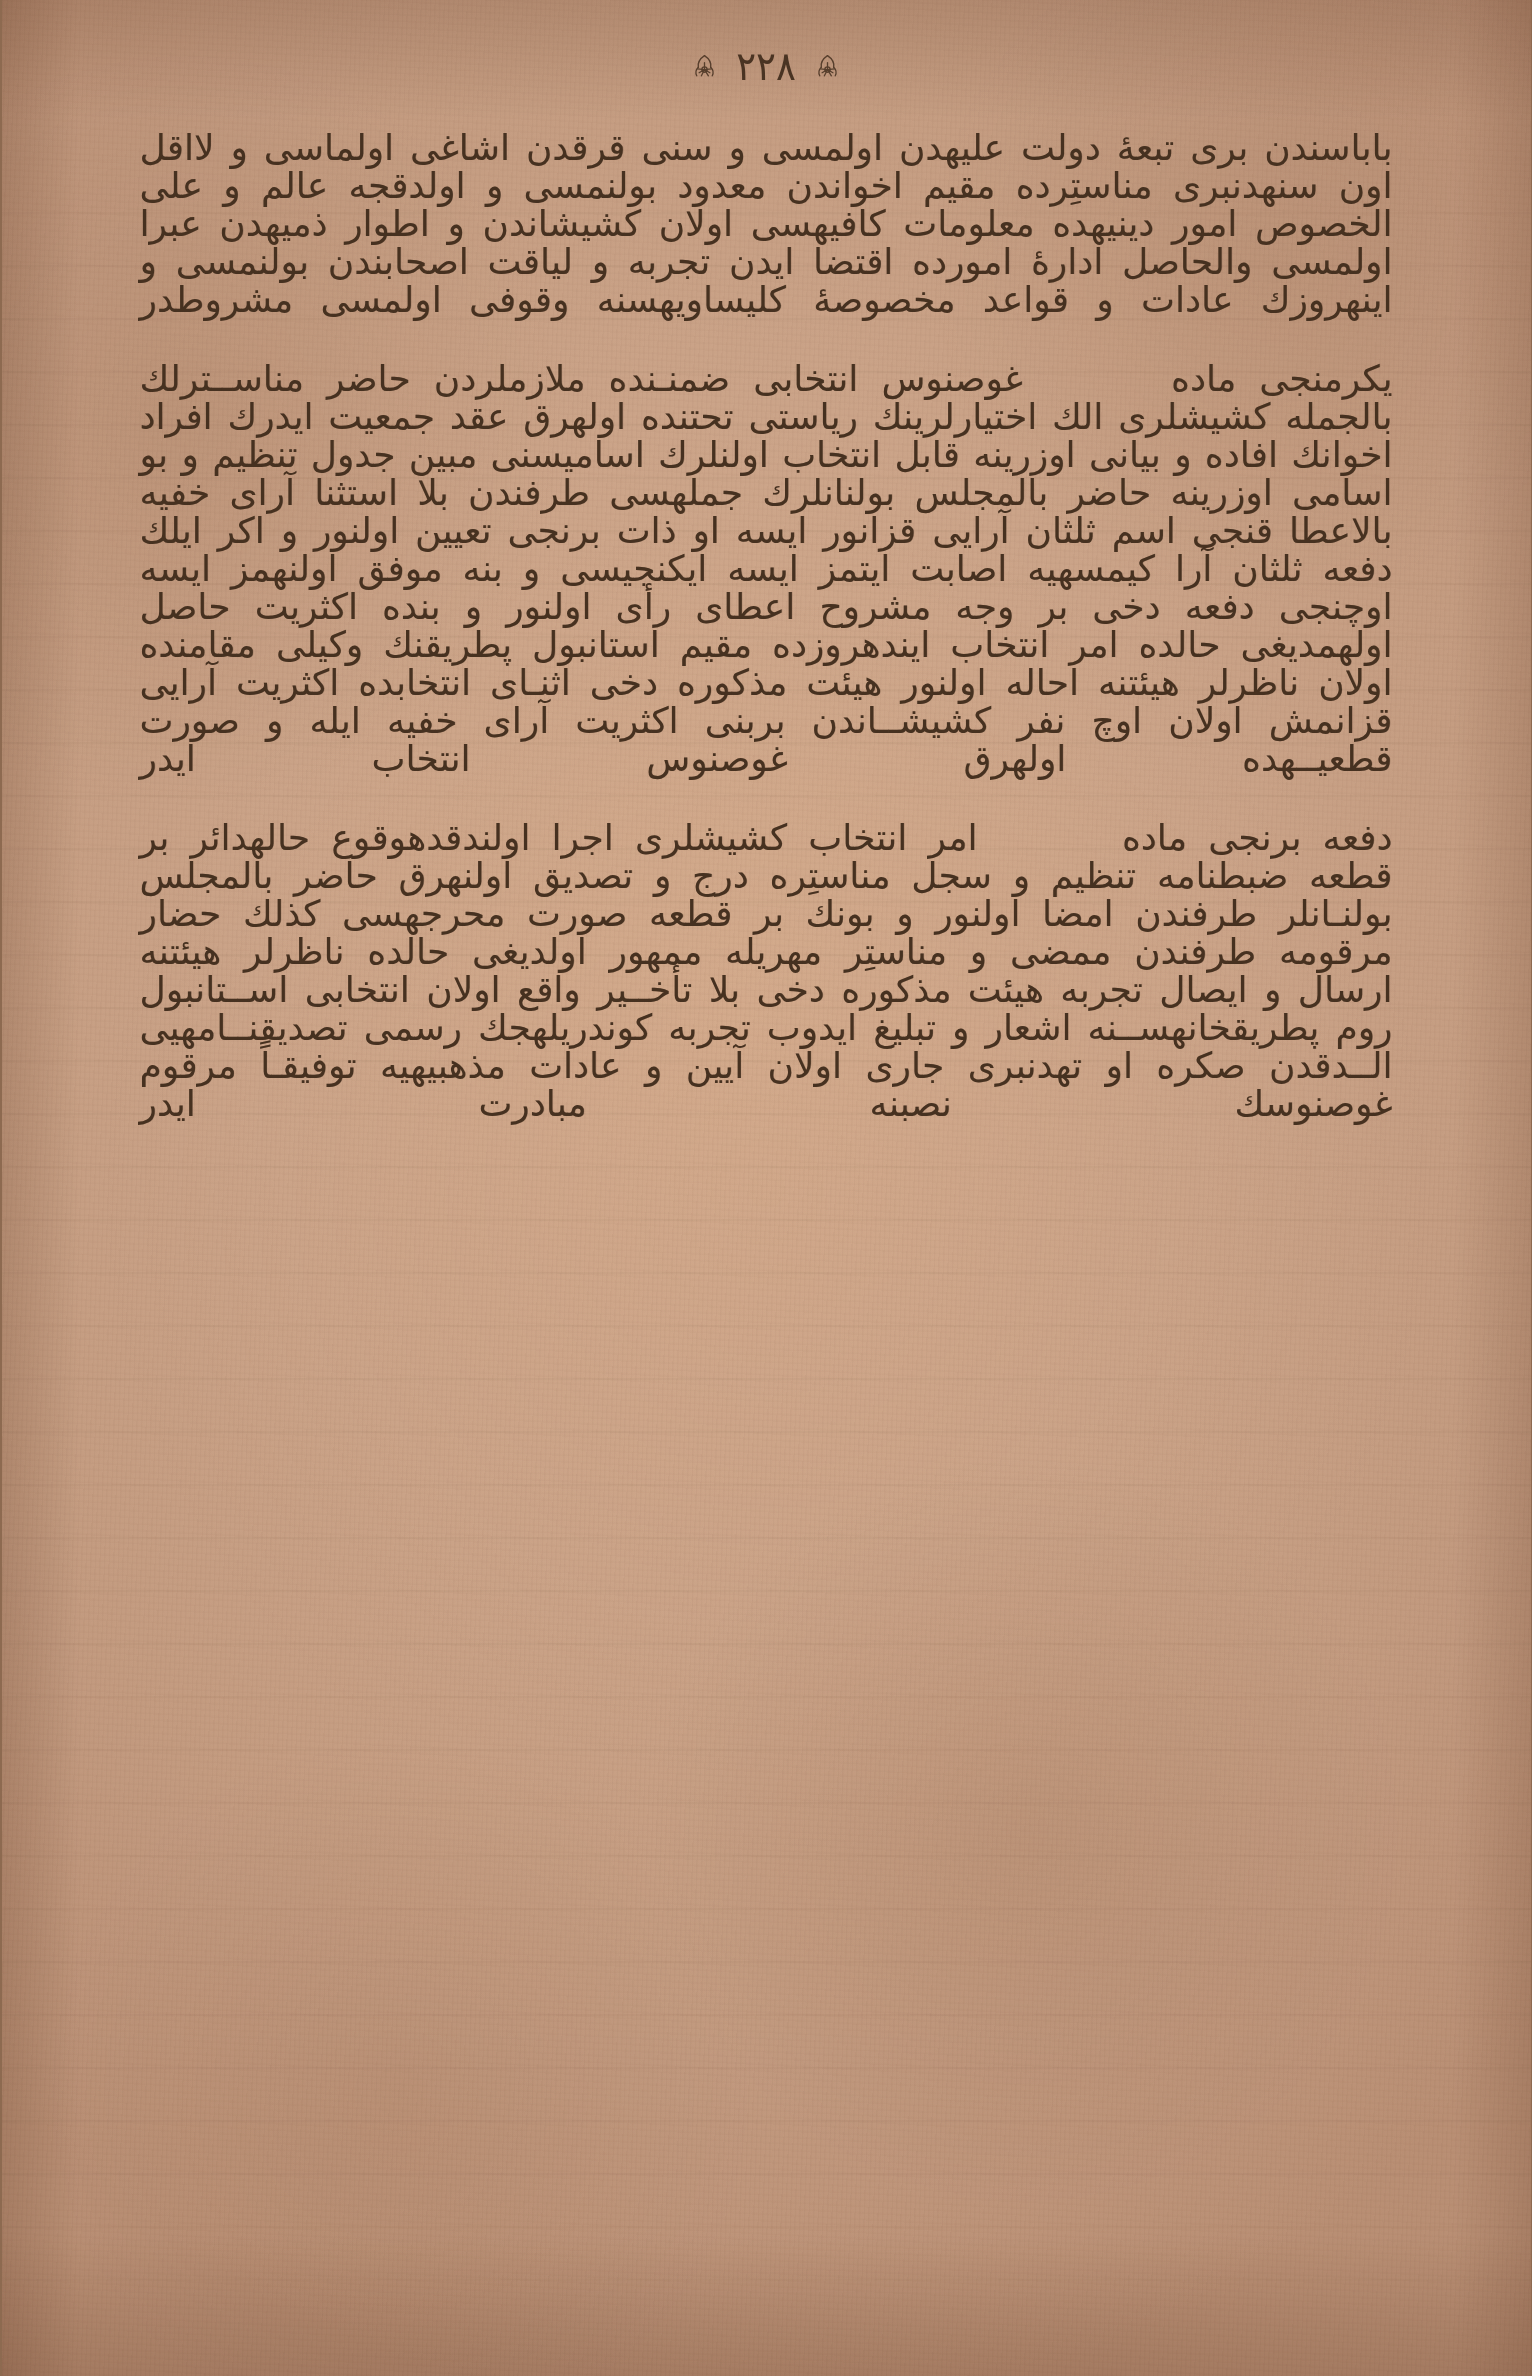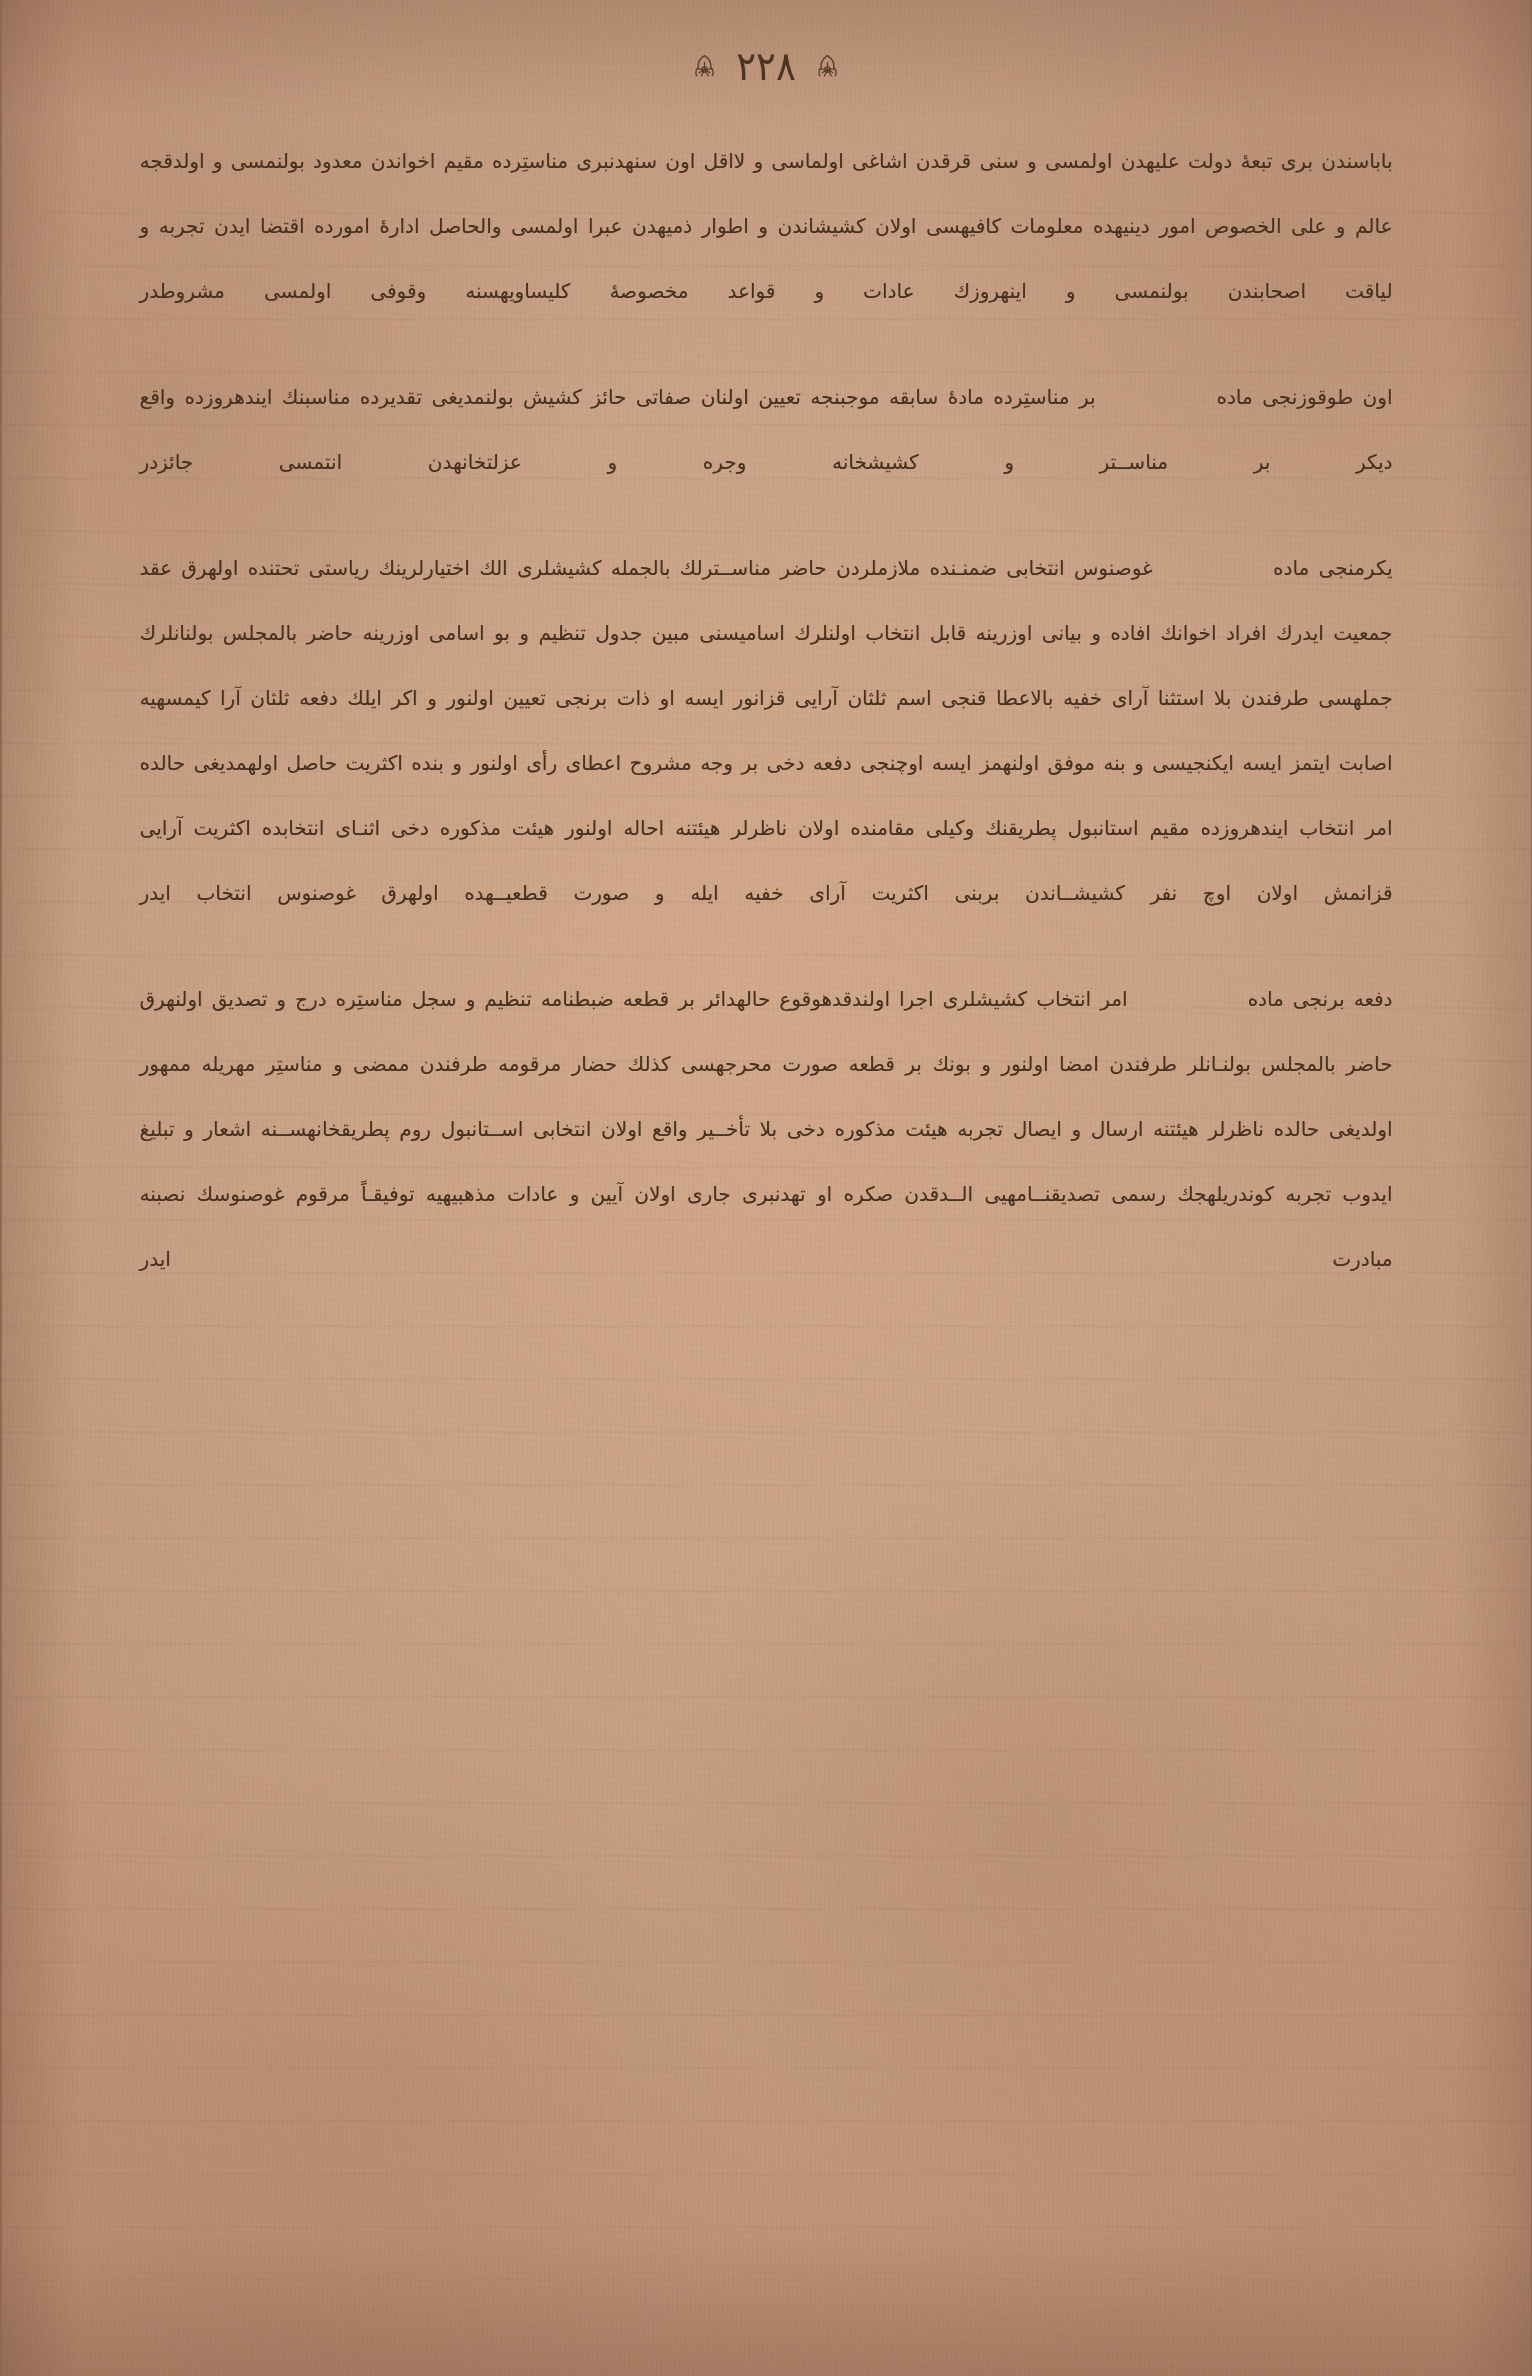--- a/index.html
+++ b/index.html
@@ -88,22 +88,22 @@
     top: 129px;
     right: 138px;
     left: 138px;
     direction: rtl;
     text-align: justify;
     text-align-last: justify;
   }
   .para {
     margin: 0 0 24px 0;
     color: #463120;
-    font-size: 20px;
-    line-height: 65px;
+    font-size: 36px;
+    line-height: 38px;
     letter-spacing: 0px;
     word-spacing: 1.8px;
     text-align: justify;
     text-align-last: justify;
     
     text-shadow: 0.4px 0.3px 0 rgba(70,49,32,0.30);
   }
   .para.first { margin-top: 0; }
   .para.gap { margin-top: 41px; }
   .para .lead {
@@ -185,27 +185,20 @@
     <div class="body">
 
       <p class="para first">
         <span>باباسندن بری تبعهٔ دولت علیهدن اولمسی و سنی قرقدن اشاغی اولماسی و لااقل</span>
         <span>اون سنهدنبری مناستِرده مقیم اخواندن معدود بولنمسی و اولدقجه عالم و علی الخصوص</span>
         <span>امور دینیهده معلومات کافیهسی اولان کشیشاندن و اطوار ذمیهدن عبرا اولمسی</span>
         <span>والحاصل ادارهٔ امورده اقتضا ایدن تجربه و لیاقت اصحابندن بولنمسی و اینهروزك</span>
         <span>عادات و قواعد مخصوصهٔ کلیساویهسنه وقوفی اولمسی مشروطدر</span>
       </p>
 
-      <p class="para gap">
-        <span class="lead">اون طوقوزنجی ماده</span>
-        <span class="spacer"></span>
-        <span>بر مناستِرده مادهٔ سابقه موجبنجه تعیین اولنان صفاتی حائز</span>
-        <span>کشیش بولنمدیغی تقدیرده مناسبنك ایندهروزده واقع دیكر بر مناســتر و کشیشخانه</span>
-        <span>وجره و عزلتخانهدن انتمسی جائزدر</span>
-      </p>
 
       <p class="para gap">
         <span class="lead">يكرمنجی ماده</span>
         <span class="spacer"></span>
         <span>غوصنوس انتخابی ضمنـنده ملازملردن حاضر مناســترلك بالجمله</span>
         <span>کشیشلری الك اختیارلرینك ریاستی تحتنده اولهرق عقد جمعیت ایدرك افراد اخوانك</span>
         <span>افاده و بیانی اوزرینه قابل انتخاب اولنلرك اسامیسنی مبین جدول تنظیم و بو اسامی</span>
         <span>اوزرینه حاضر بالمجلس بولنانلرك جملهسی طرفندن بلا استثنا آرای خفیه بالاعطا</span>
         <span>قنجی اسم ثلثان آرایی قزانور ایسه او ذات برنجی تعیین اولنور و اكر ایلك</span>
         <span>دفعه ثلثان آرا كیمسهیه اصابت ایتمز ایسه ایكنجیسی و بنه موفق اولنهمز ایسه اوچنجی</span>

